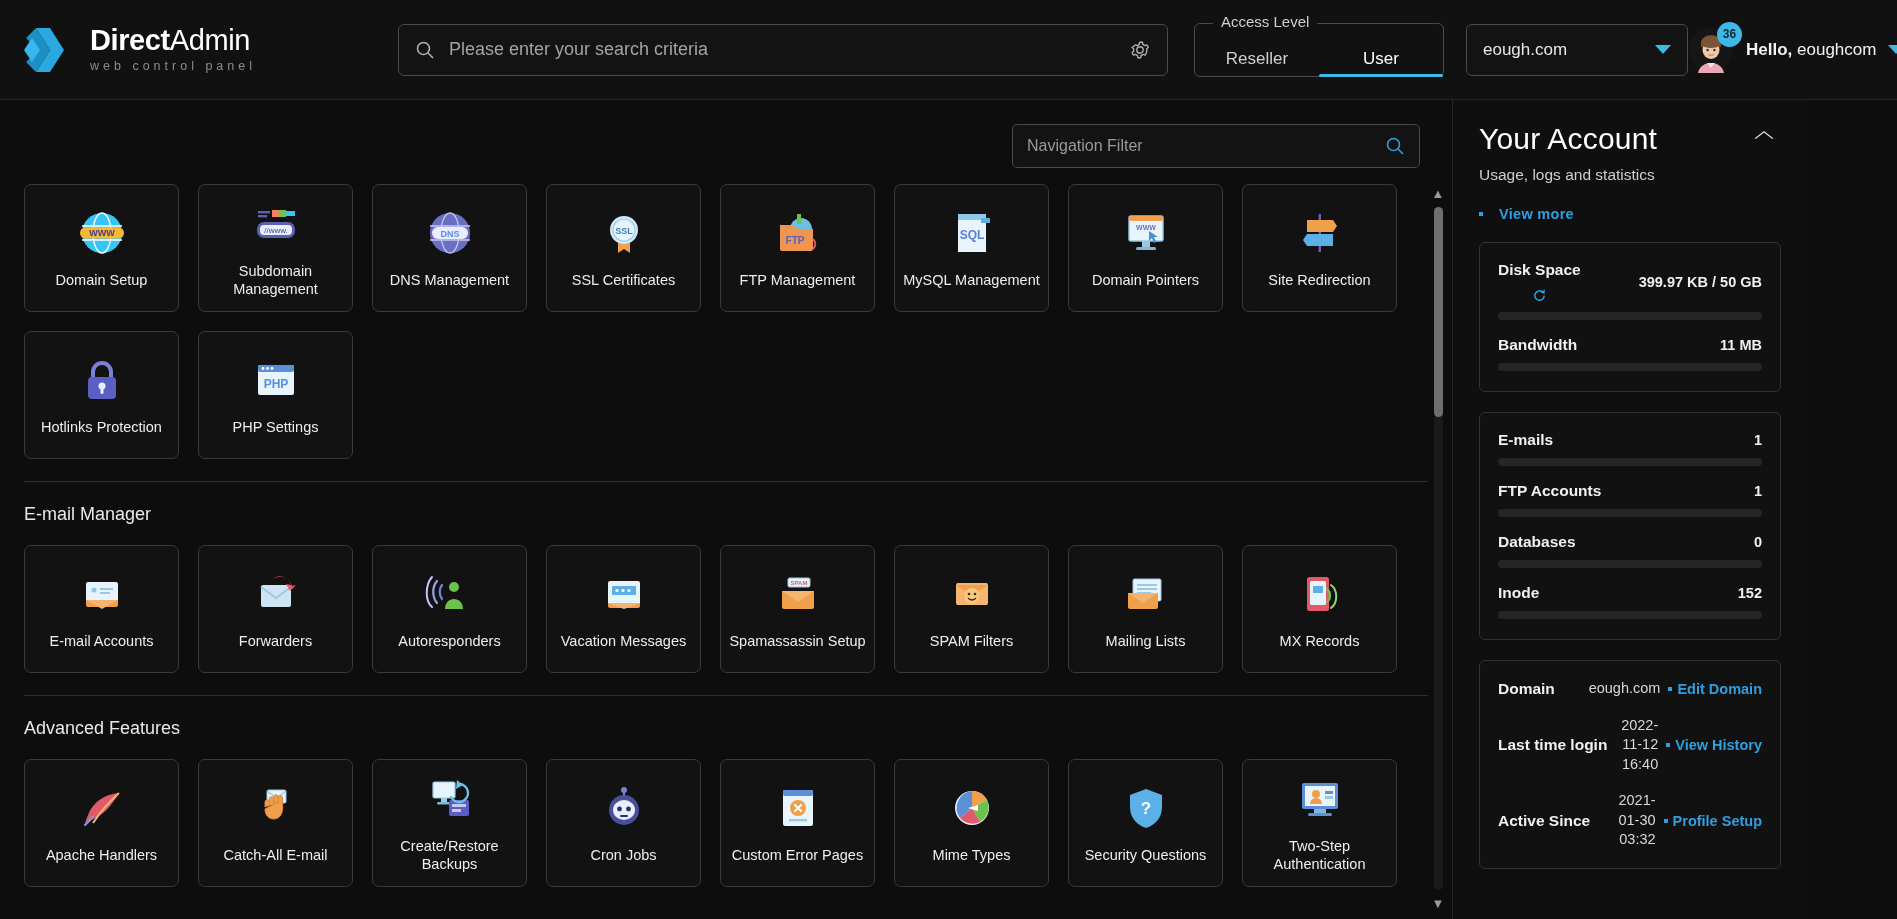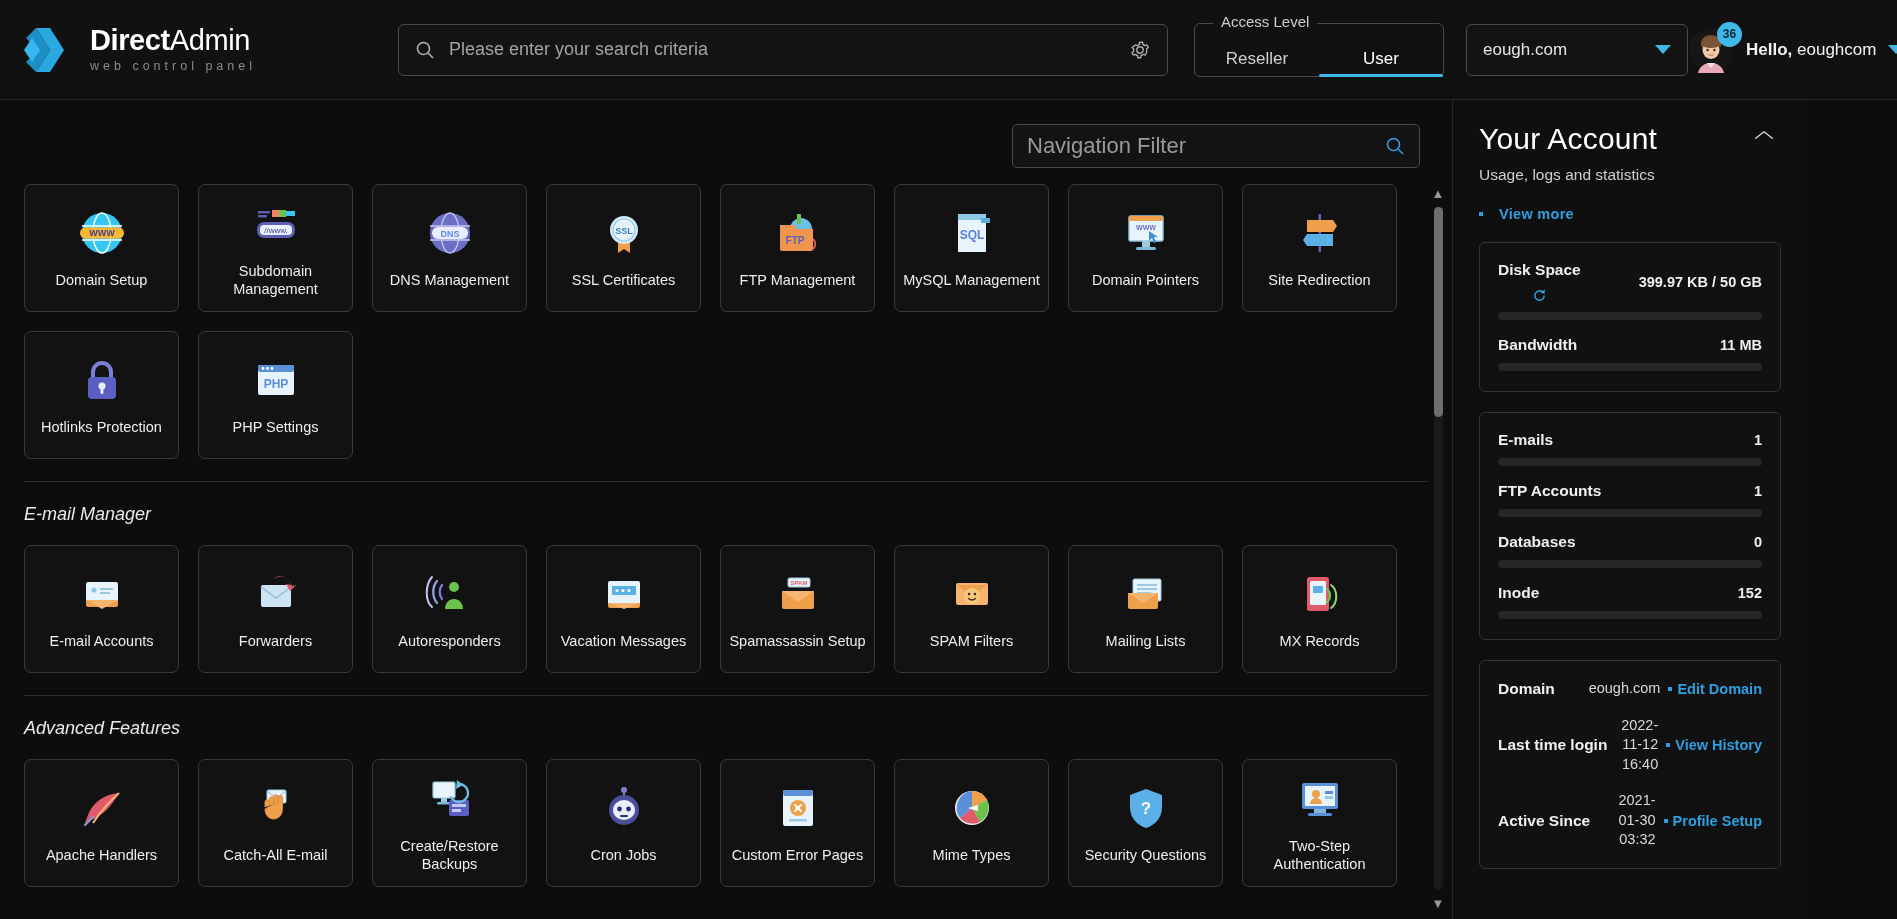--- a/index.html
+++ b/index.html
@@ -106,21 +106,21 @@
 
   .navfilter-row { display: flex; justify-content: flex-end; padding: 24px 8px 16px 0; }
   .navfilter {
     width: 408px; height: 44px;
     border: 1px solid #4a4a4a; border-radius: 5px;
     background: #131313;
     display: flex; align-items: center; padding: 0 14px;
   }
   .navfilter input {
     flex: 1; background: transparent; border: none; outline: none;
-    color: #14b8a6; font-size: 22px; font-family: "Liberation Sans", sans-serif;
+    color: #14b8a6; font-size: 16px; font-family: "Liberation Sans", sans-serif;
   }
   .navfilter input::placeholder { color: #9a9a9a; }
 
   .tiles-scroll { position: relative; }
 
   .tile-grid { display: flex; flex-wrap: wrap; gap: 19px; }
   .tile {
     width: 155px; height: 128px;
     border: 1px solid #3a3a3a; border-radius: 7px;
     background: #121212;
@@ -131,21 +131,20 @@
   .tile-icon { width: 54px; height: 54px; margin-bottom: 12px; }
   .tile-label {
     font-size: 14.5px; color: #eeeeee; text-align: center;
     line-height: 1.22; font-weight: normal;
   }
 
   .section-divider { border-top: 1px solid #2e2e2e; margin: 22px 0 0 0; }
   .section-title {
     font-size: 18px; color: #e9e9e9; font-weight: normal;
     margin: 22px 0 20px 0;
-    font-style: italic;
   }
 
   
   .vscroll {
     position: absolute; right: 6px; top: 84px; bottom: 6px; width: 16px;
     display: flex; flex-direction: column; align-items: center;
   }
   .vs-arrow { color: #9a9a9a; font-size: 13px; line-height: 1; padding: 3px 0; cursor: pointer; }
   .vs-track { flex: 1; width: 9px; background: #1a1a1a; border-radius: 5px; position: relative; margin: 4px 0; }
   .vs-thumb {

